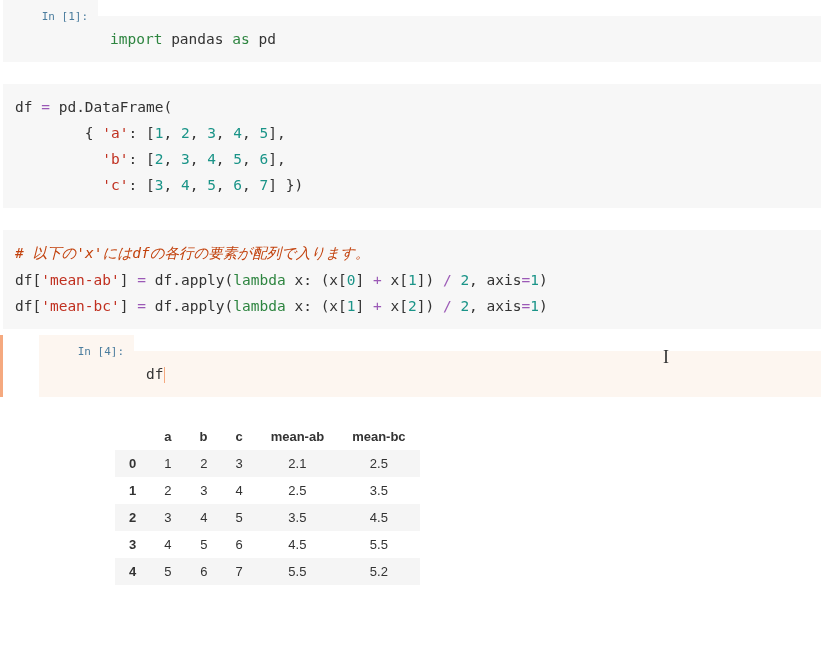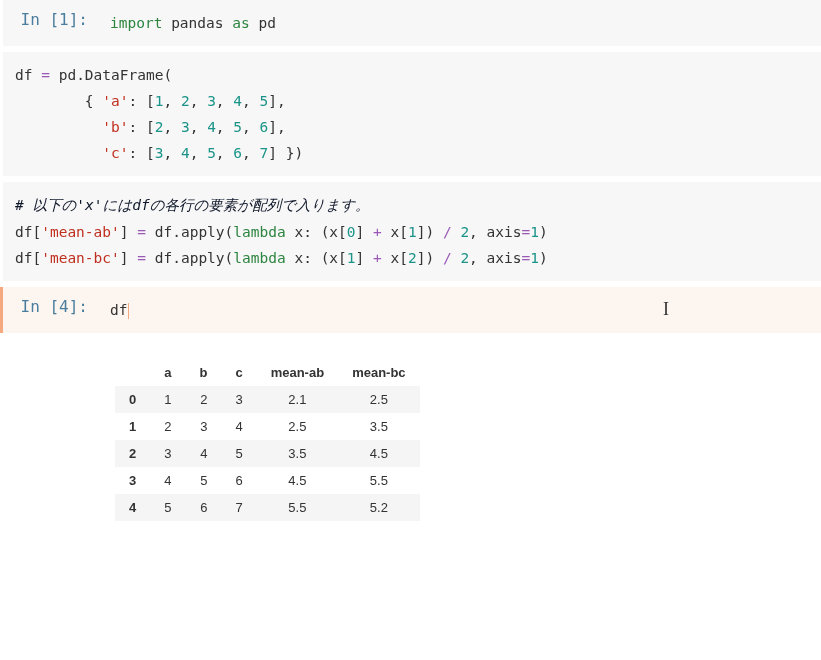--- a/index.html
+++ b/index.html
@@ -19,41 +19,42 @@
     border-left: 3px solid #f5a97f;
   }
   .cell:not(.selected) {
     border-left: 3px solid transparent;
   }
   .prompt {
     flex: 0 0 95px;
     text-align: right;
     padding: 10px 10px 0 0;
     font-family: "DejaVu Sans Mono", monospace;
-    font-size: 16px;
+    font-size: 11px;
     color: #4b7d9e;
     background: #f7f7f7;
   }
   .input-area {
     flex: 1;
     background: #f7f7f7;
     padding: 10px 12px;
     line-height: 1.8;
     font-family: "DejaVu Sans Mono", monospace;
     font-size: 14.5px;
     white-space: pre;
     overflow: hidden;
+    margin-top: 16px;
   }
   .cell.selected .prompt { background: #fdf6f0; }
   .cell.selected .input-area { background: #fdf6f0; }
   .kw-green { color: #2e8540; font-weight: 500; }
   .str-red { color: #c03020; }
   .num-t  { color: #1a9488; }
   .op-p   { color: #9b59b6; }
-  .cm-gray{ color: #0f172a; font-style: italic; }
+  .cm-gray{ color: #c2410c; font-style: italic; }
   .cm-it  { font-style: italic; }
   .output {
     margin-left: 95px;
     padding-left: 20px;
     padding-top: 20px;
     font-family: Arial, Helvetica, sans-serif;
     font-size: 13px;
   }
   table.df {
     border-collapse: collapse;
@@ -105,21 +106,21 @@
           <span class="str-red">'b'</span><span>:</span> <span>[</span><span class="num-t">2</span><span>,</span> <span class="num-t">3</span><span>,</span> <span class="num-t">4</span><span>,</span> <span class="num-t">5</span><span>,</span> <span class="num-t">6</span><span>]</span><span>,</span>
           <span class="str-red">'c'</span><span>:</span> <span>[</span><span class="num-t">3</span><span>,</span> <span class="num-t">4</span><span>,</span> <span class="num-t">5</span><span>,</span> <span class="num-t">6</span><span>,</span> <span class="num-t">7</span><span>]</span> <span>}</span><span>)</span></div>
 </div>
 
 <div class="cell">
   <div class="input-area"><span class="cm-gray"><span># 以下の</span><span>'x'</span><span>には</span><span class="cm-it">df</span><span>の各行の要素が配列で入ります。</span></span>
 <span>df</span><span>[</span><span class="str-red">'mean-ab'</span><span>]</span> <span class="op-p">=</span> <span>df</span><span>.apply(</span><span class="kw-green">lambda</span> <span>x</span><span>:</span> <span>(</span><span>x[</span><span class="num-t">0</span><span>]</span> <span class="op-p">+</span> <span>x[</span><span class="num-t">1</span><span>]</span><span>)</span> <span class="op-p">/</span> <span class="num-t">2</span><span>,</span> <span>axis</span><span class="op-p">=</span><span class="num-t">1</span><span>)</span>
 <span>df</span><span>[</span><span class="str-red">'mean-bc'</span><span>]</span> <span class="op-p">=</span> <span>df</span><span>.apply(</span><span class="kw-green">lambda</span> <span>x</span><span>:</span> <span>(</span><span>x[</span><span class="num-t">1</span><span>]</span> <span class="op-p">+</span> <span>x[</span><span class="num-t">2</span><span>]</span><span>)</span> <span class="op-p">/</span> <span class="num-t">2</span><span>,</span> <span>axis</span><span class="op-p">=</span><span class="num-t">1</span><span>)</span></div>
 </div>
 
-<div class="cell selected" style="position:relative;">
+<div class="cell selected" style="position:relative;padding-left:36px;">
   <div class="prompt">In [4]:</div>
   <div class="input-area"><span>df</span><span class="cursor-caret"></span></div>
   <span class="ibeam" style="left:660px; top:12px;">I</span>
 </div>
 
 <div class="output">
   <table class="df">
     <thead>
       <tr>
         <th></th>

